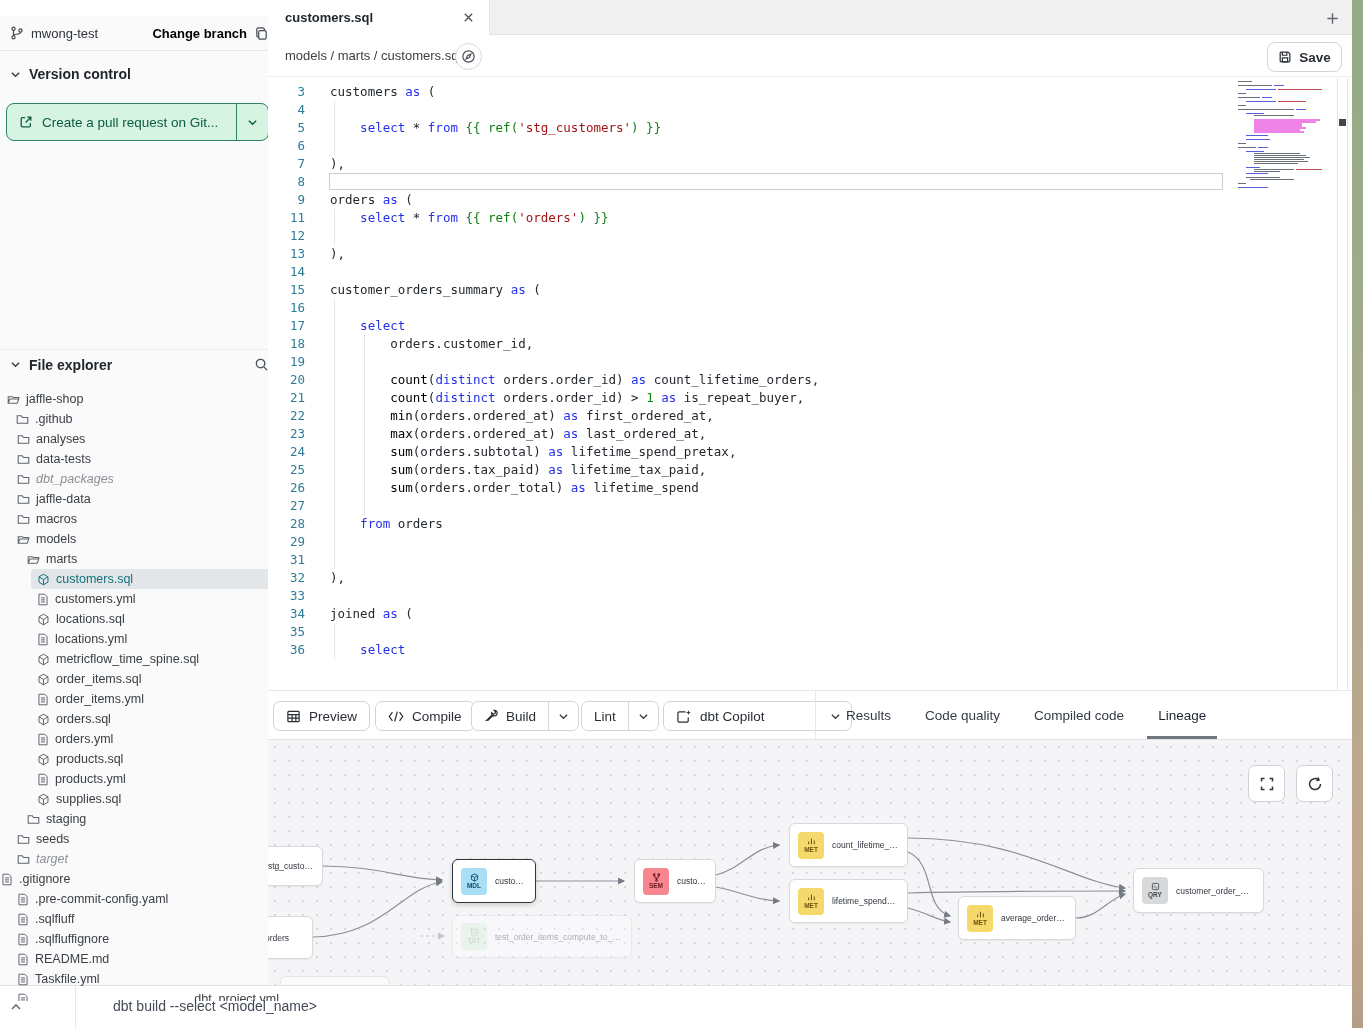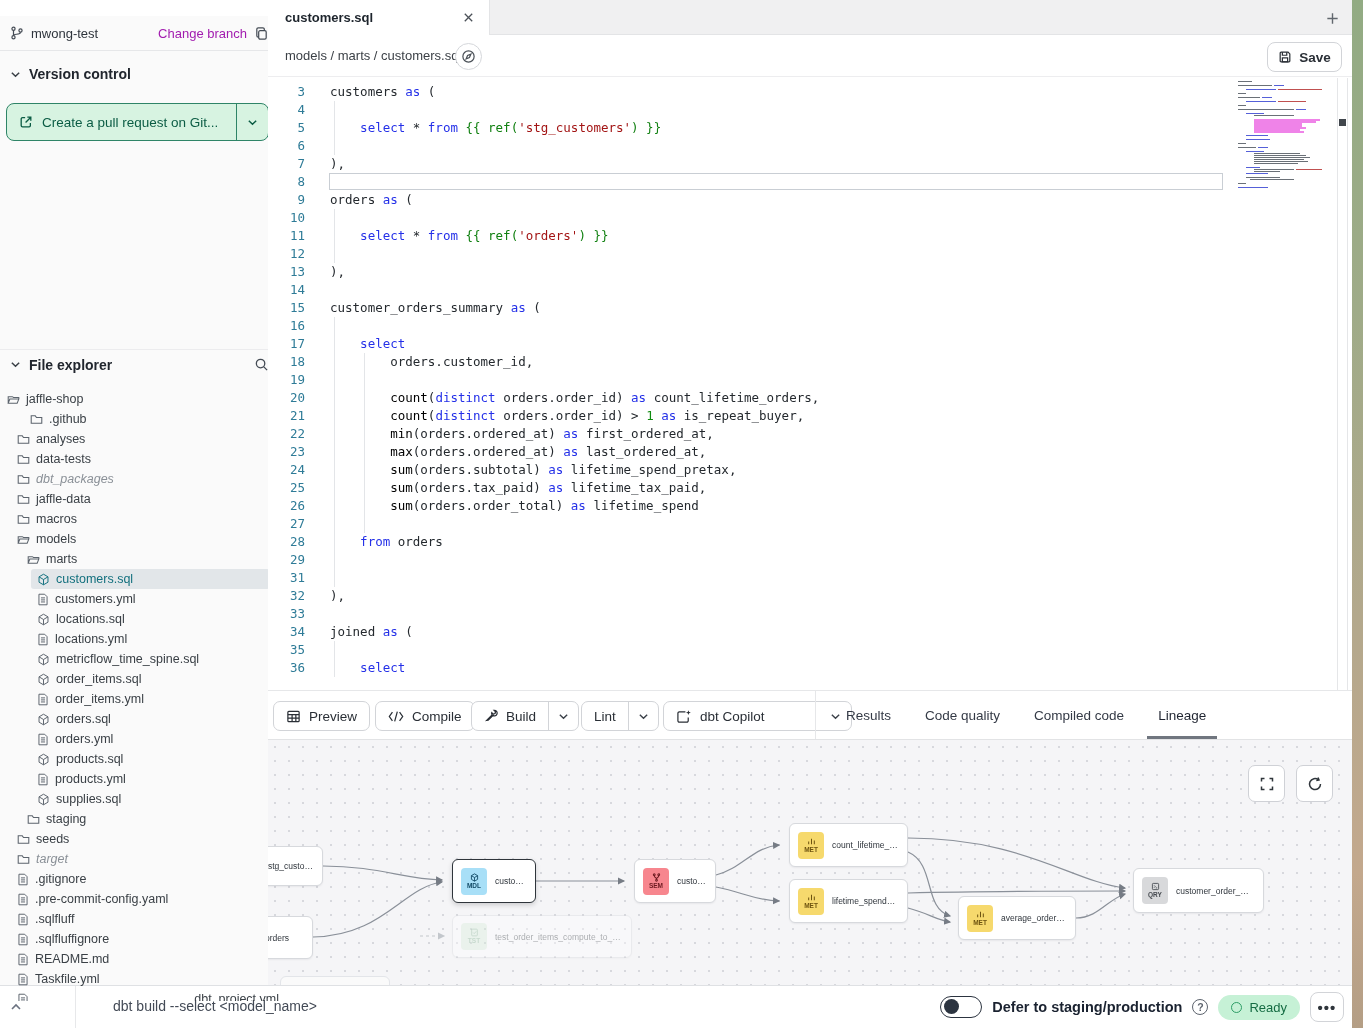--- a/index.html
+++ b/index.html
@@ -10,21 +10,21 @@
   
   #wallpaper { position:absolute; right:0; top:0; width:11px; height:1028px;
     background:linear-gradient(180deg,#92ab83 0%,#9fab88 30%,#b3a88c 60%,#c3a88d 85%,#b49e85 100%); }
 
   
   #sidebar { position:absolute; left:0; top:0; width:280px; height:985px;
     background:#fafafa; border-right:1px solid #e3e4e7; overflow:hidden;margin-top:16px; }
   .sb-top { position:relative; height:35px; border-bottom:1px solid #e6e7e9;
     display:flex; align-items:center; padding:0 10px; gap:7px; }
   .sb-top .branch-name { font-size:13px; color:#2e343c; }
-  .sb-top .change { margin-left:auto; font-size:13px; font-weight:400; color:#a21caf; cursor:pointer; }
+  .sb-top .change { margin-left:auto; font-size:13px; font-weight:700; color:#000000; cursor:pointer; }
   .vc-head, .fe-head { display:flex; align-items:center; gap:8px; padding:0 10px;
     font-size:14px; font-weight:700; color:#21262e; }
   .vc-head { height:34px; margin-top:6px; }
   .fe-head { height:30px; border-top:1px solid #ececee; margin-top:0; }
   .fe-head .spacer { flex:1; }
   .pr-btn { position:absolute; left:6px; right:10px; top:87px; height:38px; display:flex;
     border:1px solid #2e8467; border-radius:8px; overflow:hidden; background:#d7f3e1; cursor:pointer; }
   .pr-main { flex:1; display:flex; align-items:center; gap:9px; padding:0 12px;
     font-size:13.5px; color:#0b5c44; white-space:nowrap; overflow:hidden; }
   .pr-chev { width:32px; border-left:1px solid #2e8467; display:flex; align-items:center; justify-content:center; color:#0b5c44; }
@@ -223,21 +223,21 @@
       </div>
       <div id="tree">
           <div class="trow" style="padding-left: 7px;">
             <span class="ticon">
               <svg class="ic" width="13" height="13" viewBox="0 0 16 16" fill="none" stroke="currentColor" stroke-width="1.3">
                 <path d="M1.5 12.5v-8h5L8 5.5h6.5v2M1.5 12.5l2-5h11l-2 5z"></path>
               </svg>
             </span>
             <span class="tlabel">jaffle-shop</span>
           </div>
-          <div class="trow" style="padding-left: 30px;">
+          <div class="trow" style="padding-left: 16px;">
             <span class="ticon">
               <svg class="ic" width="13" height="13" viewBox="0 0 16 16" fill="none" stroke="currentColor" stroke-width="1.3">
                 <path d="M1.5 4.5v8h13v-7H8L6.5 3.5H1.5z"></path>
               </svg>
             </span>
             <span class="tlabel">.github</span>
           </div>
           <div class="trow" style="padding-left: 17px;">
             <span class="ticon">
               <svg class="ic" width="13" height="13" viewBox="0 0 16 16" fill="none" stroke="currentColor" stroke-width="1.3">
@@ -420,21 +420,21 @@
             <span class="tlabel">seeds</span>
           </div>
           <div class="trow muted" style="padding-left: 17px;">
             <span class="ticon">
               <svg class="ic" width="13" height="13" viewBox="0 0 16 16" fill="none" stroke="currentColor" stroke-width="1.3">
                 <path d="M1.5 4.5v8h13v-7H8L6.5 3.5H1.5z"></path>
               </svg>
             </span>
             <span class="tlabel">target</span>
           </div>
-          <div class="trow" style="padding-left: 17px;">
+          <div class="trow" style="padding-left: 1px;">
             <span class="ticon">
               <svg class="ic" width="12" height="13" viewBox="0 0 14 16" fill="none" stroke="currentColor" stroke-width="1.2">
                 <path d="M2 1.5h7l3 3v10H2z"></path>
                 <path d="M4.5 6h5M4.5 8.5h5M4.5 11h5"></path>
               </svg>
             </span>
             <span class="tlabel">.gitignore</span>
           </div>
           <div class="trow" style="padding-left: 17px;">
             <span class="ticon">
@@ -533,21 +533,20 @@
     <div id="editor">
       <div id="codewrap">
           <div class="cl"><span class="ln">2</span><span class="ct"></span></div>
           <div class="cl"><span class="ln">3</span><span class="ct"><span class="tk-d">customers </span><span class="tk-k">as</span><span class="tk-d"> (</span></span></div>
           <div class="cl"><span class="guide p1"></span><span class="ln">4</span><span class="ct"></span></div>
           <div class="cl"><span class="guide p1"></span><span class="ln">5</span><span class="ct"><span class="tk-d">    </span><span class="tk-k">select</span><span class="tk-d"> * </span><span class="tk-k">from</span><span class="tk-d"> </span><span class="tk-j">{{ </span><span class="tk-j">ref(</span><span class="tk-s">'stg_customers'</span><span class="tk-j">)</span><span class="tk-j"> }}</span></span></div>
           <div class="cl"><span class="guide p1"></span><span class="ln">6</span><span class="ct"></span></div>
           <div class="cl"><span class="ln">7</span><span class="ct"><span class="tk-d">),</span></span></div>
           <div class="cl"><span class="hlbox"></span><span class="ln">8</span><span class="ct"></span></div>
           <div class="cl"><span class="ln">9</span><span class="ct"><span class="tk-d">orders </span><span class="tk-k">as</span><span class="tk-d"> (</span></span></div>
-          <div class="cl"><span class="guide p1"></span><span class="ln">10</span><span class="ct"></span></div>
           <div class="cl"><span class="guide p1"></span><span class="ln">11</span><span class="ct"><span class="tk-d">    </span><span class="tk-k">select</span><span class="tk-d"> * </span><span class="tk-k">from</span><span class="tk-d"> </span><span class="tk-j">{{ </span><span class="tk-j">ref(</span><span class="tk-s">'orders'</span><span class="tk-j">)</span><span class="tk-j"> }}</span></span></div>
           <div class="cl"><span class="guide p1"></span><span class="ln">12</span><span class="ct"></span></div>
           <div class="cl"><span class="ln">13</span><span class="ct"><span class="tk-d">),</span></span></div>
           <div class="cl"><span class="ln">14</span><span class="ct"></span></div>
           <div class="cl"><span class="ln">15</span><span class="ct"><span class="tk-d">customer_orders_summary </span><span class="tk-k">as</span><span class="tk-d"> (</span></span></div>
           <div class="cl"><span class="guide p1"></span><span class="ln">16</span><span class="ct"></span></div>
           <div class="cl"><span class="guide p1"></span><span class="ln">17</span><span class="ct"><span class="tk-d">    </span><span class="tk-k">select</span></span></div>
           <div class="cl"><span class="guide p1"></span><span class="guide p2"></span><span class="ln">18</span><span class="ct"><span class="tk-d">        orders.customer_id,</span></span></div>
           <div class="cl"><span class="guide p1"></span><span class="guide p2"></span><span class="ln">19</span><span class="ct"></span></div>
           <div class="cl"><span class="guide p1"></span><span class="guide p2"></span><span class="ln">20</span><span class="ct"><span class="tk-d">        </span><span class="tk-f">count</span><span class="tk-d">(</span><span class="tk-k">distinct</span><span class="tk-d"> orders.order_id) </span><span class="tk-k">as</span><span class="tk-d"> count_lifetime_orders,</span></span></div>
@@ -888,28 +887,16 @@
   </div>
 
   <div id="bottombar">
     <span id="bb-caret">
       <svg class="ic" width="12" height="12" viewBox="0 0 12 12" fill="none" stroke="#6b7280" stroke-width="1.6">
           <path d="M2 8l4-4 4 4"></path>
         </svg>
     </span>
     <span id="bb-div"></span>
     <span id="bb-cmd">dbt build --select &lt;model_name&gt;</span>
-    <div id="bb-right">
-      <span class="toggle">
-          <span class="knob"></span>
-        </span>
-      <span id="defer-label">Defer to staging/production</span>
-      <span class="help">?</span>
-      <span class="ready-pill">
-        <span class="circ"></span>
-        <span>Ready</span>
-      </span>
-      <span class="dots-btn">•••</span>
-    </div>
   </div>
 
   <div id="wallpaper"></div>
 </div>
 
 </body></html>

